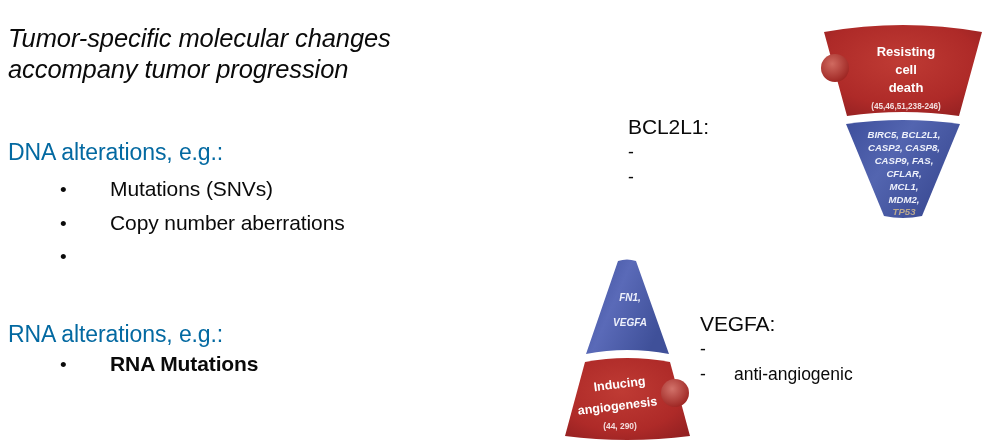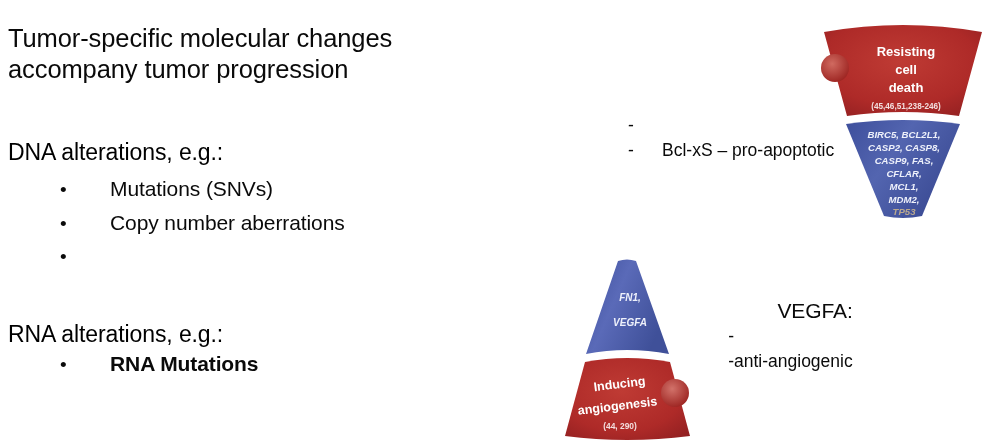--- a/index.html
+++ b/index.html
@@ -20,28 +20,29 @@
   .slide-title {
     position: absolute;
     left: 8px;
     top: 23px;
     width: 470px;
     font-size: 25.5px;
     line-height: 31px;
     font-weight: 400;
     color: #0a0a0a;
     letter-spacing: -0.1px;
+    font-style: italic;
   }
   .sect-head {
     position: absolute;
     left: 8px;
     font-size: 23px;
     line-height: 28px;
     font-weight: 400;
-    color: #000000;
+    color: #0369a1;
     letter-spacing: -0.1px;
     white-space: nowrap;
   }
   #dna-head { top: 138px; }
   #rna-head { top: 320px; }
 
   .bullet-list {
     position: absolute;
     left: 60px;
     list-style: none;
@@ -90,21 +91,21 @@
     font-size: 17.5px;
     line-height: 25px;
     color: #0a0a0a;
     white-space: nowrap;
   }
   .dash-mark {
     width: 34px;
     flex: 0 0 34px;
   }
   #callout-bcl2l1 { left: 628px; top: 113px; }
-  #callout-vegfa  { left: 700px; top: 297px; text-align: right; }
+  #callout-vegfa  { left: 700px; top: 310px; }
 
   
   .figure { position: absolute; }
 
   
   #fig-resisting-cell-death { left: 818px; top: 20px; width: 170px; height: 200px; }
   
   #fig-inducing-angiogenesis { left: 548px; top: 258px; width: 160px; height: 185px; }
 
   .figure svg { display: block; width: 100%; height: 100%; }
@@ -151,27 +152,27 @@
 <div class="sect-head" id="rna-head">RNA alterations, e.g.:</div>
 
 <ul class="bullet-list" id="rna-bullets">
   <li class="bullet-item bold">
     <span class="bullet-dot">•</span>
     <span class="bullet-text">RNA Mutations</span>
   </li>
 </ul>
 
 <div class="callout" id="callout-bcl2l1">
+  <div class="callout-title">BCL2L1:</div>
   <ul class="dash-list">
     <li class="dash-item">
       <span class="dash-mark">-</span>
     </li>
     <li class="dash-item">
       <span class="dash-mark">-</span>
-      <span>Bcl-xS – pro-apoptotic</span>
     </li>
   </ul>
 </div>
 
 <div class="callout" id="callout-vegfa">
   <div class="callout-title">VEGFA:</div>
   <ul class="dash-list">
     <li class="dash-item">
       <span class="dash-mark">-</span>
     </li>

